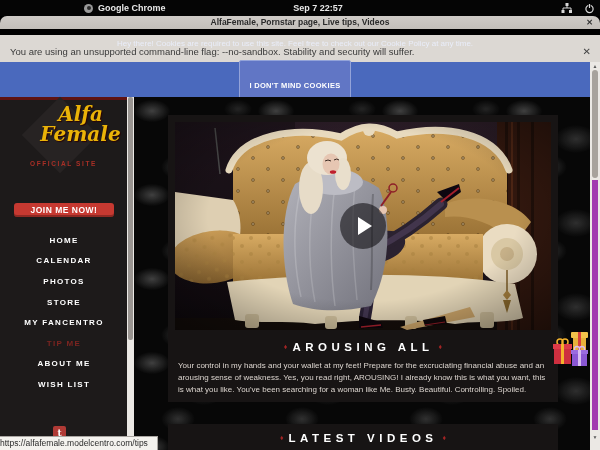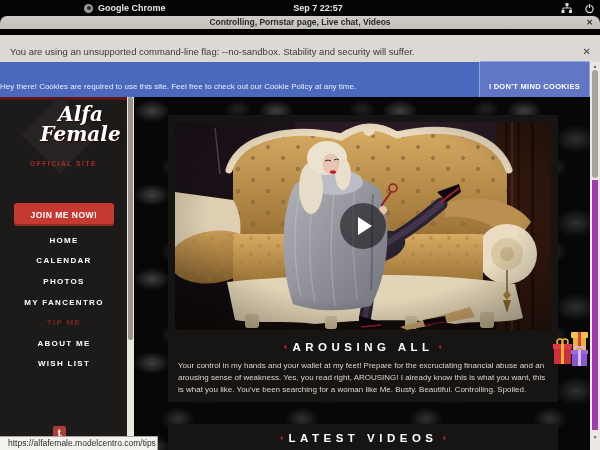--- a/index.html
+++ b/index.html
@@ -26,41 +26,41 @@
   .titlebar .t-text { display:block; text-align:center; line-height:13px; }
   .titlebar .t-close { position:absolute; right:7px; top:0; line-height:13px; font-size:8px; color:#333; cursor:default; }
 
   
   .flagbar { position:absolute; left:0; top:35px; width:600px; height:33px; background:#dcd8d3; }
   .flagbar .f-text { position:absolute; left:10px; top:0; line-height:33px; font-size:9.5px; color:#3a3a3a; }
   .flagbar .f-close { position:absolute; right:9px; top:0; line-height:33px; font-size:10px; color:#444; }
 
   
   .cookiebar { position:absolute; left:0; top:62px; width:590px; height:49px; background:#4a69bd;
-               display:flex; align-items:center; justify-content:space-between; gap:12px; }
+               display:flex; align-items:center; justify-content:flex-end; gap:12px;flex-direction:column; }
   .cb-text { font-size:8px; color:#e9edf9; }
   .cb-btn { background:#6176c5; border:1px solid #93a3d9; border-radius:2px; color:#fff;
             font-size:7.5px; font-weight:bold; letter-spacing:.3px; padding:20px 9px; cursor:pointer; }
 
   
   .page { position:absolute; left:0; top:97px; width:590px; height:353px; background:#0a0a0a; }
   .red-strip { position:absolute; left:0; top:0; width:134px; height:3px; background:#5e1312; }
 
   
   .sidebar { position:absolute; left:0; top:3px; width:127px; height:350px; background:#1d1a1a; }
   .sb-diamond { position:absolute; left:33px; top:8px; width:54px; height:54px; background:#272323;
                 transform:rotate(45deg); }
   .sb-logo { position:absolute; left:0; top:3px; width:127px; text-align:center;
              font-family:"DejaVu Serif", serif; font-style:italic; font-weight:bold;
-             color:#ffffff; text-shadow:1px 1px 1px #2a0404;padding-left:34px; }
+             color:#eab308; text-shadow:1px 1px 1px #2a0404;padding-left:34px; }
   .sb-logo .l1 { font-size:20px; line-height:22px; display:block; }
   .sb-logo .l2 { font-size:20px; line-height:18px; display:block; }
   .sb-tagline { position:absolute; left:0; top:60px; width:127px; text-align:center;
                 font-size:6.5px; font-weight:bold; letter-spacing:1.6px; color:#a92f26; }
-  .join-btn { position:absolute; left:14px; top:103px; width:100px; height:23px; background:#c63931;
+  .join-btn { position:absolute; left:14px; top:103px; width:100px; height:14px; background:#c63931;
               border:none; border-radius:3px; color:#fff; font-size:8.5px; font-weight:bold;
               letter-spacing:.5px; box-shadow:inset 0 -2px 0 rgba(0,0,0,.28); cursor:pointer;
               font-family:"Liberation Sans", sans-serif; }
   .nav { position:absolute; left:0; top:130px; width:128px; }
   .nav-item { height:20.6px; display:flex; align-items:center; justify-content:center;
               font-size:8px; font-weight:bold; letter-spacing:1.3px; color:#fff; cursor:pointer; }
   .nav-item.active { color:#7c2420; }
   .tumblr { position:absolute; left:53px; top:326px; width:13px; height:13px; background:#b03a35;
             border-radius:2px; color:#fff; display:flex; align-items:center; justify-content:center;
             font:bold 9px "DejaVu Serif", serif; cursor:pointer; }
@@ -98,21 +98,21 @@
   
   .br-scroll { position:absolute; left:590px; top:62px; width:10px; height:388px; background:#ebe8e4; }
   .br-up { position:absolute; left:0; top:1px; width:10px; text-align:center; font-size:5px; color:#5a5a5a; }
   .br-thumb { position:absolute; left:2px; top:8px; width:6px; height:108px; background:#a7a29c; border-radius:3px; }
   .br-purple { position:absolute; left:2px; top:118px; width:6px; height:250px; background:#a23ab0; }
   .br-down { position:absolute; left:0; top:372px; width:10px; text-align:center; font-size:5px; color:#5a5a5a; }
 
   
   .status-tip { position:absolute; left:0; top:436px; width:158px; height:14px; background:#f4f2ee;
                 border-top:1px solid #a9a5a1; border-right:1px solid #a9a5a1;
-                font-size:8.5px; color:#2b2b2b; line-height:12px; padding-left:8px; white-space:nowrap;
+                font-size:8.5px; color:#2b2b2b; line-height:12px; padding-left:0; white-space:nowrap;
                 overflow:hidden; z-index:5; }
 </style>
 </head>
 <body>
 
 <div class="screen">
 
   <div class="gnome-bar">
     <div class="gb-left">
       <span class="gb-dot"></span>
@@ -132,21 +132,21 @@
       </svg>
       <svg width="11" height="11" viewBox="0 0 11 11">
         <circle cx="5.5" cy="6" r="3.6" fill="none" stroke="#d8d8d8" stroke-width="1.2"></circle>
         <line x1="5.5" y1="0.5" x2="5.5" y2="4.5" stroke="#050505" stroke-width="2.4"></line>
         <line x1="5.5" y1="1" x2="5.5" y2="5" stroke="#d8d8d8" stroke-width="1.2"></line>
       </svg>
     </div>
   </div>
 
   <div class="titlebar">
-    <span class="t-text">Controlling, Pornstar page, Live chat, Videos</span>
+    <span class="t-text">AlfaFemale, Pornstar page, Live tips, Videos</span>
     <span class="t-close">✕</span>
   </div>
 
   <div class="flagbar">
     <span class="f-text">You are using an unsupported command-line flag: --no-sandbox. Stability and security will suffer.</span>
     <span class="f-close">✕</span>
   </div>
 
   <div class="cookiebar">
     <span class="cb-text">Hey there! Cookies are required to use this site. Feel free to check out our Cookie Policy at any time.</span>
@@ -161,20 +161,21 @@
       <div class="sb-logo">
         <span class="l1">Alfa</span>
         <span class="l2">Female</span>
       </div>
       <div class="sb-tagline">OFFICIAL SITE</div>
       <button class="join-btn">JOIN ME NOW!</button>
       <div class="nav">
         <div class="nav-item">HOME</div>
         <div class="nav-item">CALENDAR</div>
         <div class="nav-item">PHOTOS</div>
+        <div class="nav-item">STORE</div>
         <div class="nav-item">MY FANCENTRO</div>
         <div class="nav-item active">TIP ME</div>
         <div class="nav-item">ABOUT ME</div>
         <div class="nav-item">WISH LIST</div>
       </div>
       <div class="tumblr">t</div>
     </div>
 
     <div class="sb-scroll">
       <div class="sb-thumb"></div>

